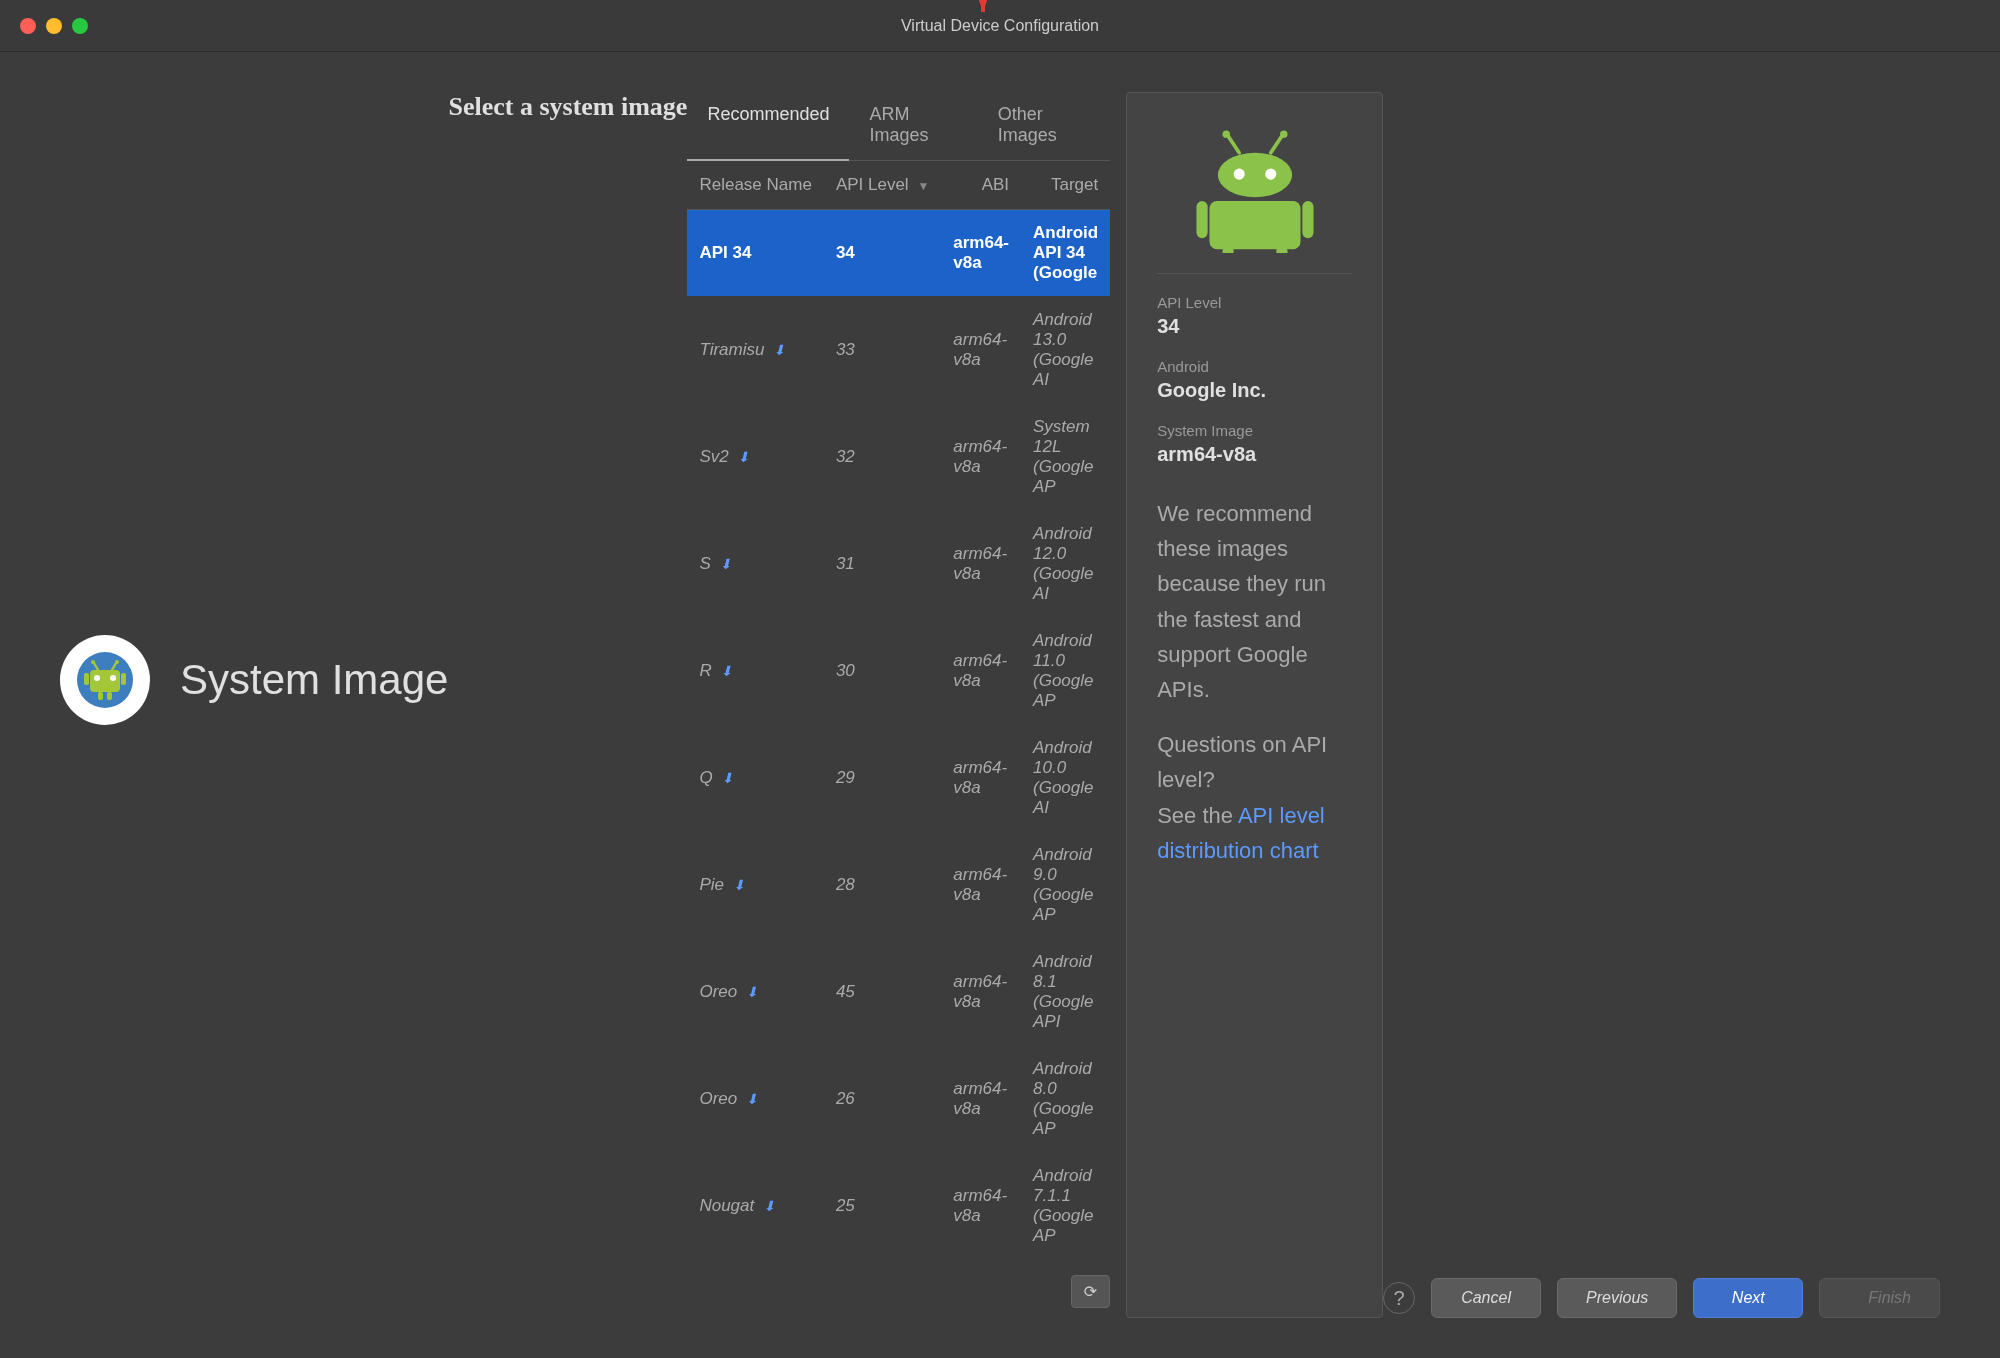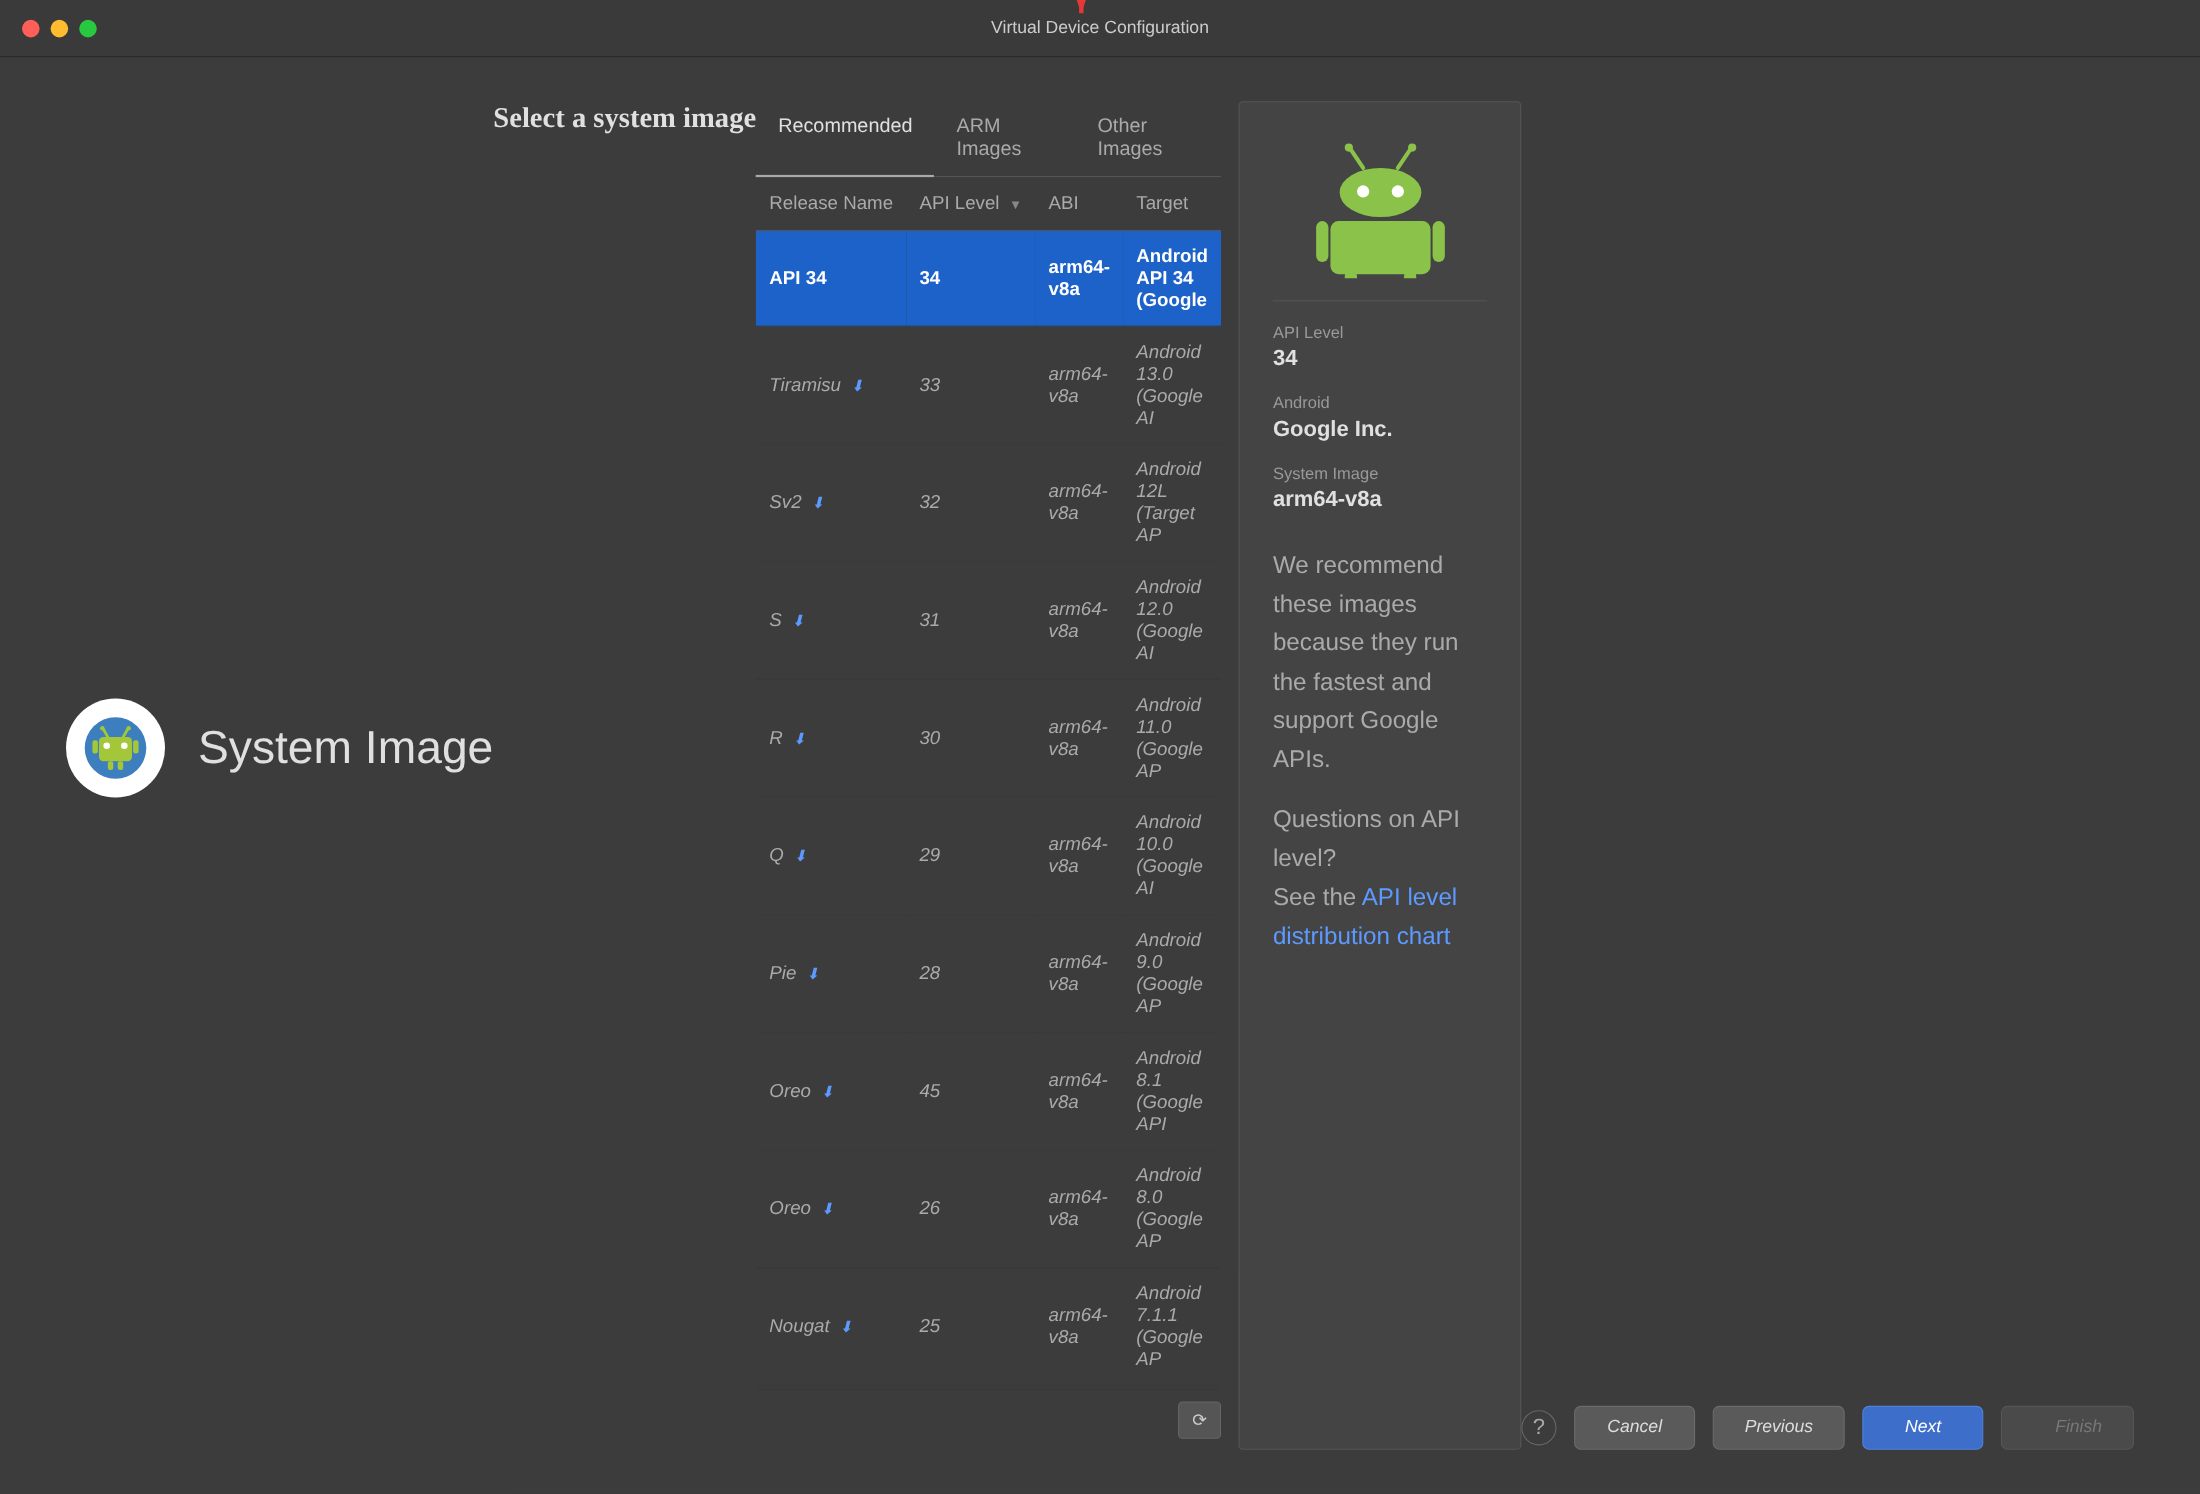--- a/index.html
+++ b/index.html
@@ -124,21 +124,21 @@
       width: 100%;
       border-collapse: collapse;
       font-size: 17px;
     }
     .image-table thead tr {
       border-bottom: 1px solid #555;
     }
     .image-table th {
       color: #aaaaaa;
       font-weight: 400;
-      text-align: left;
+      text-align: right;
       padding: 14px 12px;
       white-space: nowrap;
     }
     .image-table th .sort-arrow {
       font-size: 12px;
       margin-left: 4px;
       color: #888;
     }
     .image-table td {
       padding: 13px 12px;
@@ -391,21 +391,21 @@
               <tr>
                 <td>Tiramisu<span class="download-icon"> ⬇</span></td>
                 <td>33</td>
                 <td>arm64-v8a</td>
                 <td>Android 13.0 (Google AI</td>
               </tr>
               <tr>
                 <td>Sv2<span class="download-icon"> ⬇</span></td>
                 <td>32</td>
                 <td>arm64-v8a</td>
-                <td>Android 12L (Target AP</td>
+                <td>System 12L (Google AP</td>
               </tr>
               <tr>
                 <td>S<span class="download-icon"> ⬇</span></td>
                 <td>31</td>
                 <td>arm64-v8a</td>
                 <td>Android 12.0 (Google AI</td>
               </tr>
               <tr>
                 <td>R<span class="download-icon"> ⬇</span></td>
                 <td>30</td>

